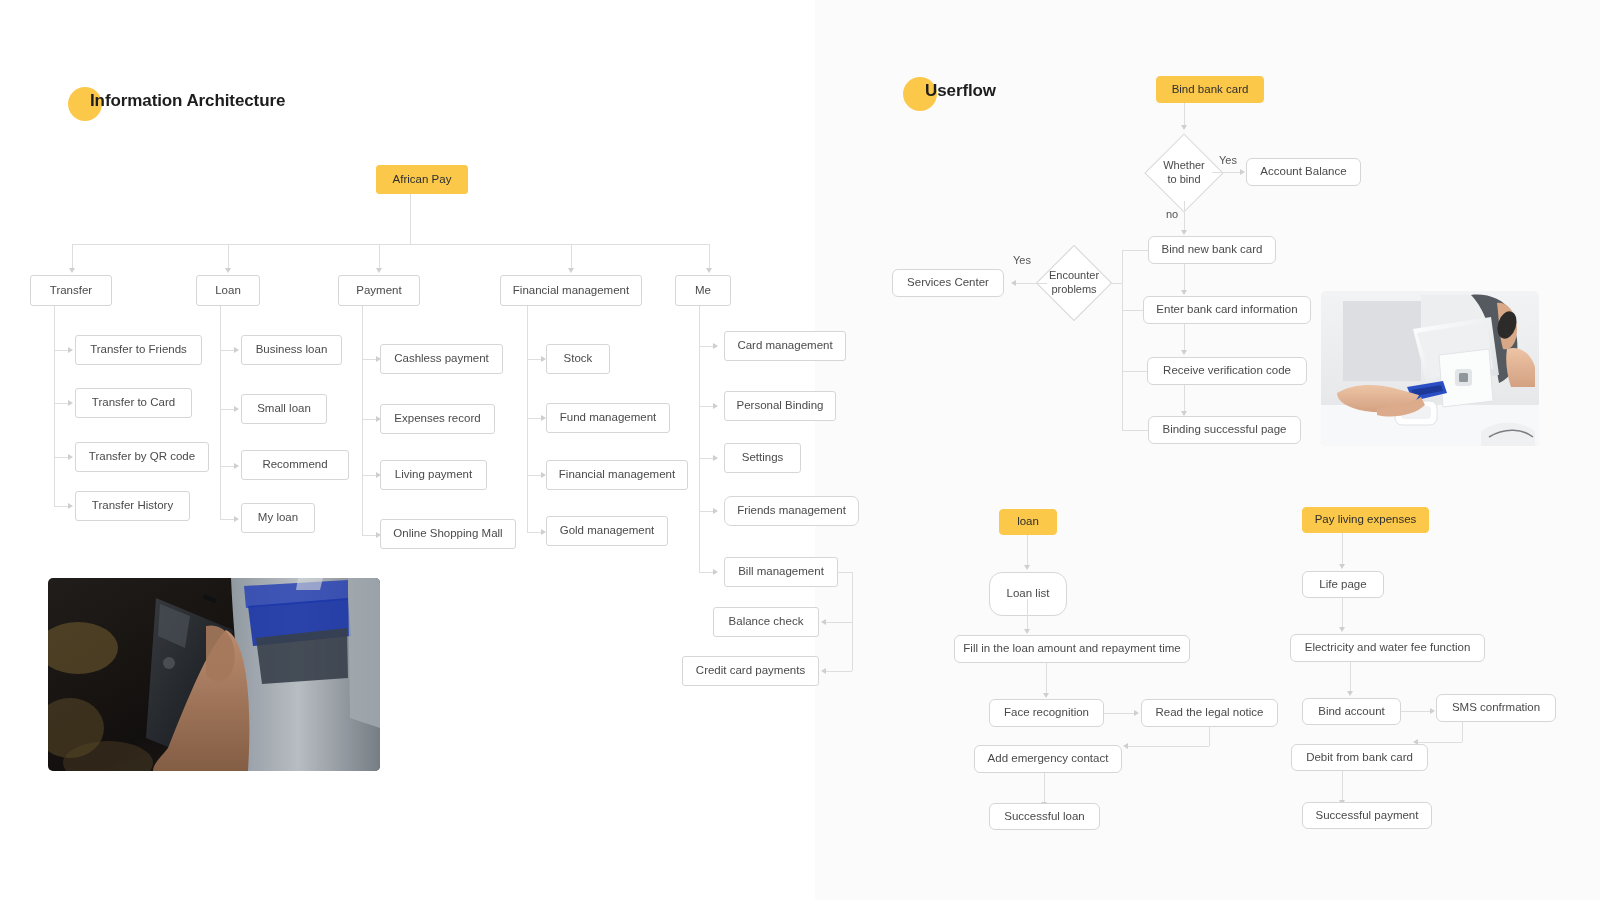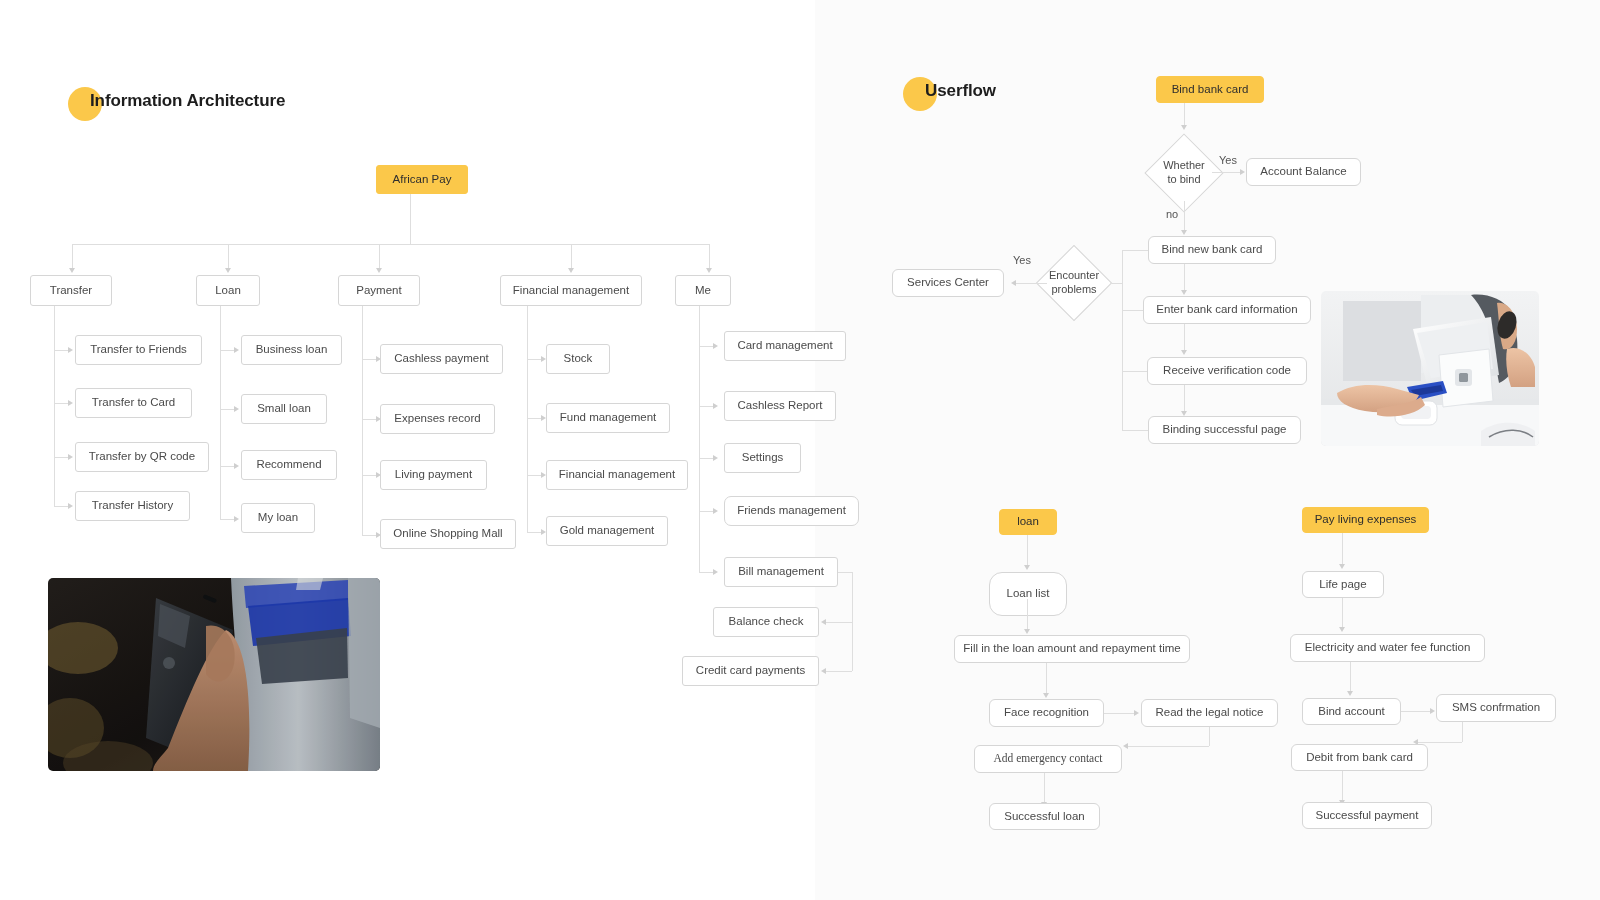--- a/index.html
+++ b/index.html
@@ -126,21 +126,21 @@
   <div class="ln lnh" style="left:220px; top:350px; width:14px;"></div>
   <div class="arrow right" style="left:234px; top:346.5px;"></div>
   <div class="node" style="left:241px; top:335px; width:101px; height:30px;">Business loan</div>
 
   <div class="ln lnh" style="left:220px; top:409px; width:14px;"></div>
   <div class="arrow right" style="left:234px; top:405.5px;"></div>
   <div class="node" style="left:241px; top:394px; width:86px; height:30px;">Small loan</div>
 
   <div class="ln lnh" style="left:220px; top:466px; width:14px;"></div>
   <div class="arrow right" style="left:234px; top:462.5px;"></div>
-  <div class="node" style="left:241px; top:450px; width:96px; height:30px;">Recommend</div>
+  <div class="node" style="left:241px; top:450px; width:108px; height:30px;">Recommend</div>
 
   <div class="ln lnh" style="left:220px; top:519px; width:14px;"></div>
   <div class="arrow right" style="left:234px; top:515.5px;"></div>
   <div class="node" style="left:241px; top:503px; width:74px; height:30px;">My loan</div>
 
   <div class="node" style="left:338px; top:275px; width:82px; height:31px;">Payment</div>
   <div class="ln lnv" style="left:362px; top:306px; height:229px;"></div>
 
   <div class="ln lnh" style="left:362px; top:359px; width:14px;"></div>
   <div class="arrow right" style="left:376px; top:355.5px;"></div>
@@ -179,21 +179,21 @@
 
   <div class="node" style="left:675px; top:275px; width:56px; height:31px;">Me</div>
   <div class="ln lnv" style="left:699px; top:306px; height:266px;"></div>
 
   <div class="ln lnh" style="left:699px; top:346px; width:14px;"></div>
   <div class="arrow right" style="left:713px; top:342.5px;"></div>
   <div class="node" style="left:724px; top:331px; width:122px; height:30px;">Card management</div>
 
   <div class="ln lnh" style="left:699px; top:406px; width:14px;"></div>
   <div class="arrow right" style="left:713px; top:402.5px;"></div>
-  <div class="node" style="left:724px; top:391px; width:112px; height:30px;">Cashless Report</div>
+  <div class="node" style="left:724px; top:391px; width:112px; height:30px;">Personal Binding</div>
 
   <div class="ln lnh" style="left:699px; top:458px; width:14px;"></div>
   <div class="arrow right" style="left:713px; top:454.5px;"></div>
   <div class="node" style="left:724px; top:443px; width:77px; height:30px;">Settings</div>
 
   <div class="ln lnh" style="left:699px; top:511px; width:14px;"></div>
   <div class="arrow right" style="left:713px; top:507.5px;"></div>
   <div class="node" style="left:724px; top:496px; width:135px; height:30px;border-radius:7px;">Friends management</div>
 
   <div class="ln lnh" style="left:699px; top:572px; width:14px;"></div>
@@ -373,21 +373,21 @@
   <div class="arrow down" style="left:1042.5px; top:693px;"></div>
 
   <div class="node round" style="left:989px; top:699px; width:115px; height:28px;">Face recognition</div>
   <div class="ln lnh" style="left:1104px; top:713px; width:30px;"></div>
   <div class="arrow right" style="left:1134px; top:709.5px;"></div>
   <div class="node round" style="left:1141px; top:699px; width:137px; height:28px;">Read the legal notice</div>
 
   <div class="ln lnv" style="left:1209px; top:727px; height:19px;"></div>
   <div class="ln lnh" style="left:1128px; top:746px; width:81px;"></div>
   <div class="arrow left" style="left:1123px; top:742.5px;"></div>
-  <div class="node round" style="left:974px; top:745px; width:148px; height:28px;font-family:Liberation Serif, serif;">Add emergency contact</div>
+  <div class="node round" style="left:974px; top:745px; width:148px; height:28px;">Add emergency contact</div>
 
   <div class="ln lnv" style="left:1044px; top:773px; height:29px;"></div>
   <div class="arrow down" style="left:1040.5px; top:802px;"></div>
   <div class="node round" style="left:989px; top:803px; width:111px; height:27px;">Successful loan</div>
 
   <div class="node accent accent-round" style="left:1302px; top:507px; width:127px; height:26px;">Pay living expenses</div>
   <div class="ln lnv" style="left:1342px; top:533px; height:31px;"></div>
   <div class="arrow down" style="left:1338.5px; top:564px;"></div>
 
   <div class="node round" style="left:1302px; top:571px; width:82px; height:27px;">Life page</div>

